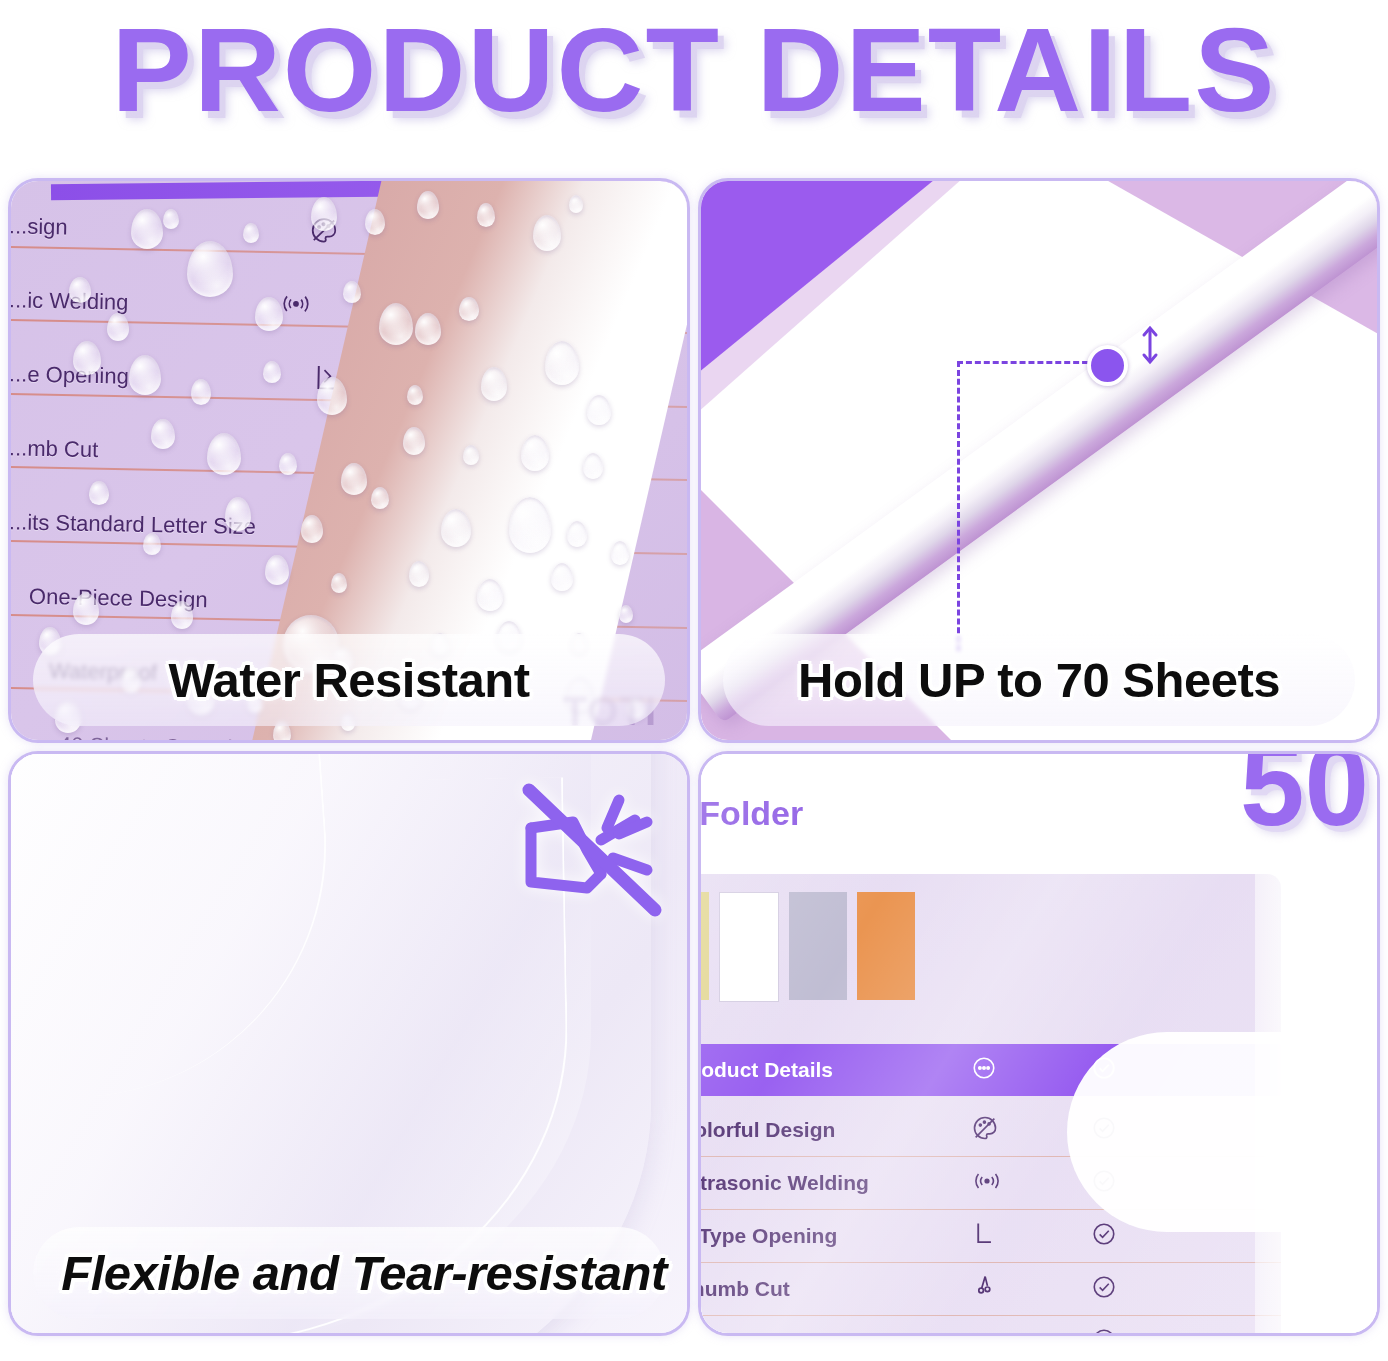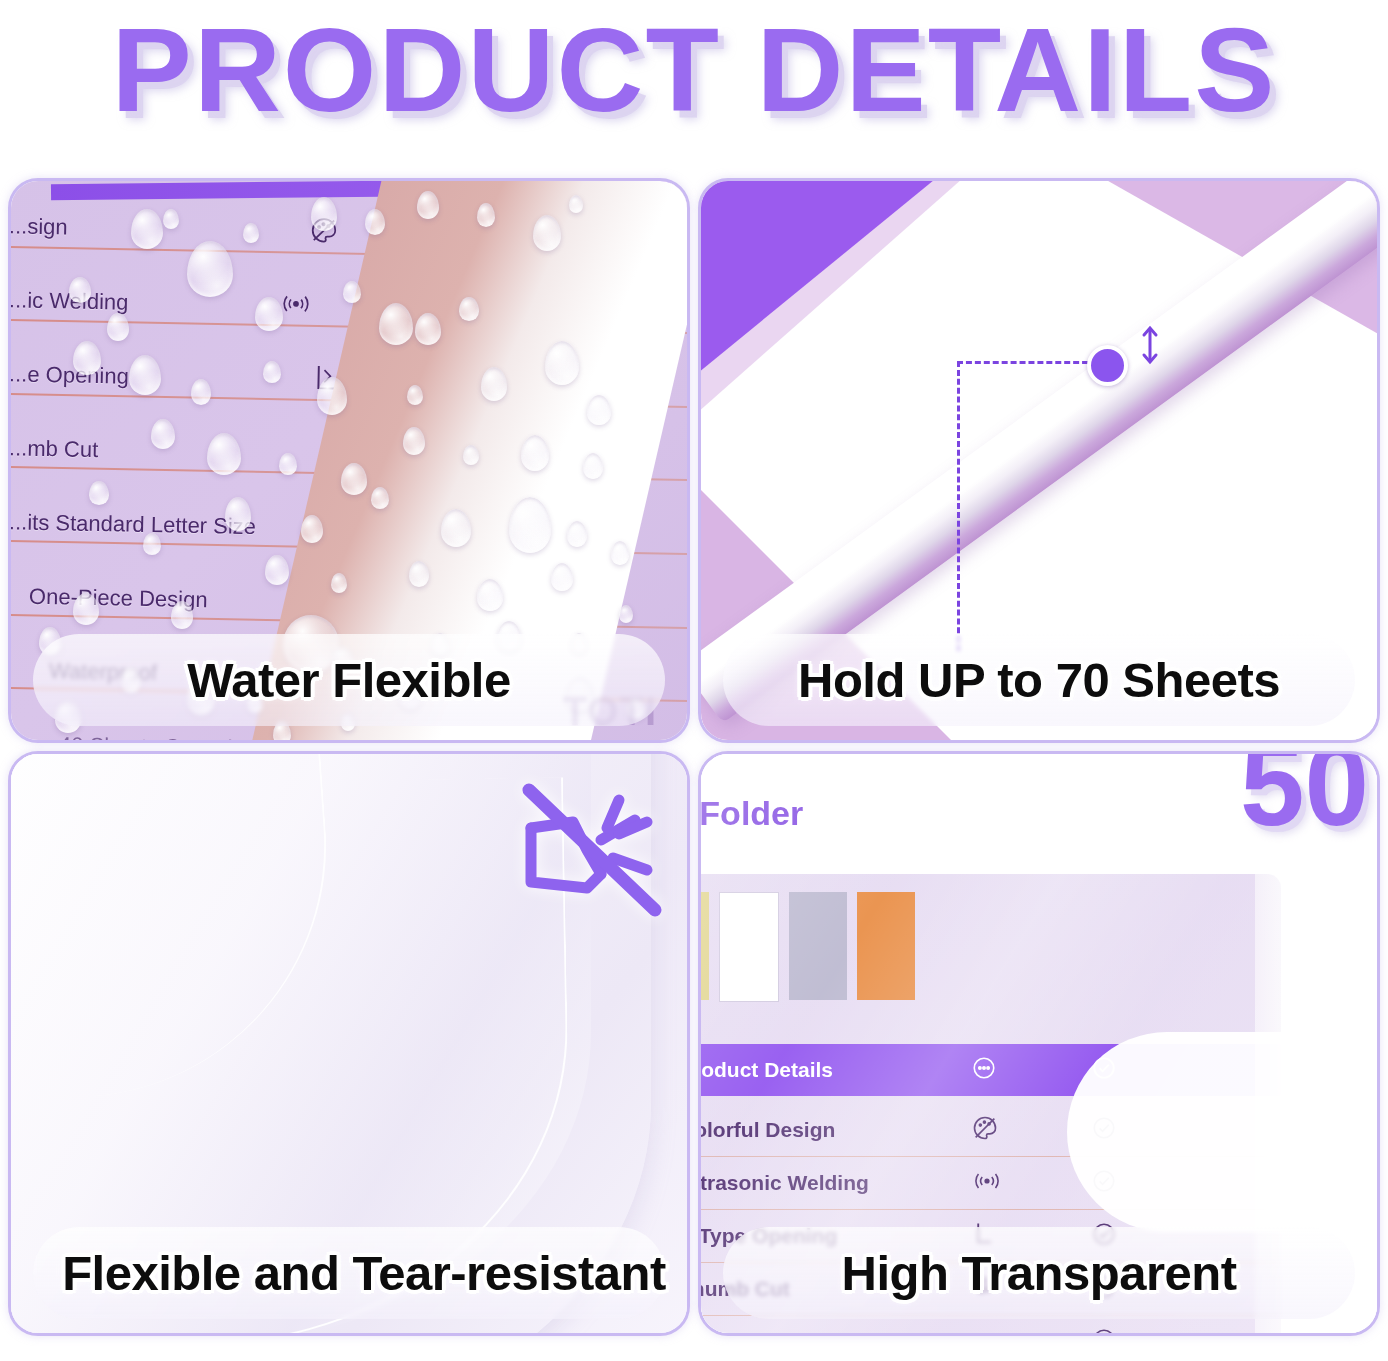--- a/index.html
+++ b/index.html
@@ -61,21 +61,21 @@
     font-weight:bold;
     font-size:49px;
     color:#0d0d0d;
     white-space:nowrap;
     letter-spacing:-.5px;
     text-shadow:
       -3px -3px 0 #fff, 3px -3px 0 #fff,-3px 3px 0 #fff, 3px 3px 0 #fff,
       -4px 0 0 #fff, 4px 0 0 #fff, 0 -4px 0 #fff, 0 4px 0 #fff,
       0 0 9px rgba(255,255,255,.95);
   }
-  .caption.left{justify-content:flex-start;}
+  .caption.left{justify-content:flex-start;font-style:italic;}
   .caption-pill.leftpad{padding-left:30px;}
 
   
   .p1-sheet{
     position:absolute;inset:-6px -6px -6px -6px;
     background:linear-gradient(135deg,#D6C2E8 0%,#D9C5EA 45%,#D3BDE6 100%);
   }
   .p1-topbar{
     position:absolute;left:40px;top:0;width:620px;height:16px;
     background:linear-gradient(90deg,#8C4FE8,#9B63EE);
@@ -495,21 +495,21 @@
       <div class="drop" style="left:616px;top:516px;width:18px;height:22px;"></div>
       <div class="drop" style="left:28px;top:446px;width:22px;height:28px;"></div>
       <div class="drop" style="left:44px;top:520px;width:26px;height:32px;"></div>
       <div class="drop" style="left:262px;top:540px;width:18px;height:24px;"></div>
       <div class="drop" style="left:330px;top:532px;width:14px;height:18px;"></div>
     </div>
 
     <div class="brand">TOTI</div>
 
     <div class="caption-pill">
-      <div class="caption">Water Flexible</div>
+      <div class="caption">Water Resistant</div>
     </div>
   </div>
 
   <div class="panel">
     <div class="p2-bg"></div>
     <div class="p2-tri-soft"></div>
     <div class="p2-tri"></div>
     <div class="p2-tri-tr"></div>
     <div class="p2-tri-bl"></div>
     <div class="p2-strip"></div>
@@ -691,18 +691,15 @@
     </div>
 
     <div class="p4-white-right"></div>
     <div class="p4-white-blob"></div>
     <div class="p4-plastic"></div>
 
     <div class="p4-pack">
       <span class="n50">50</span>
     </div>
 
-    <div class="caption-pill">
-      <div class="caption">High Transparent</div>
-    </div>
   </div>
 
 </div>
 
 </body></html>

